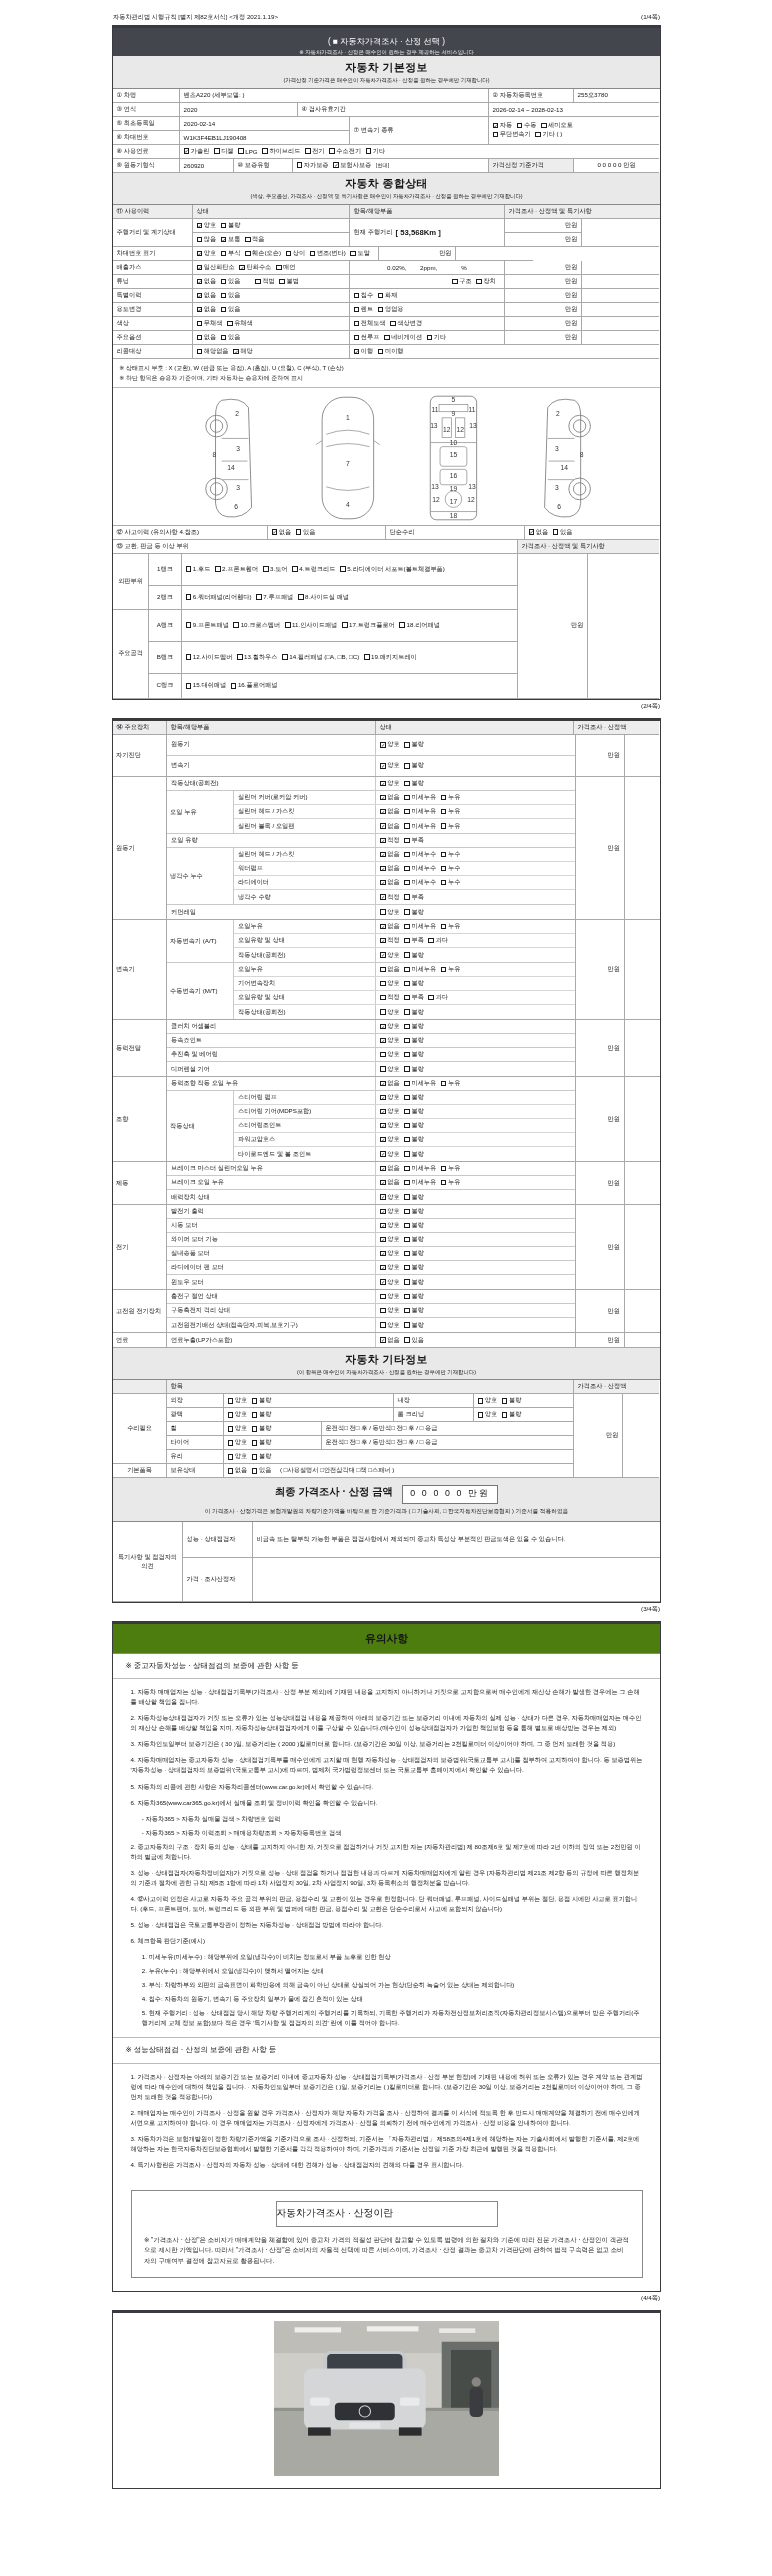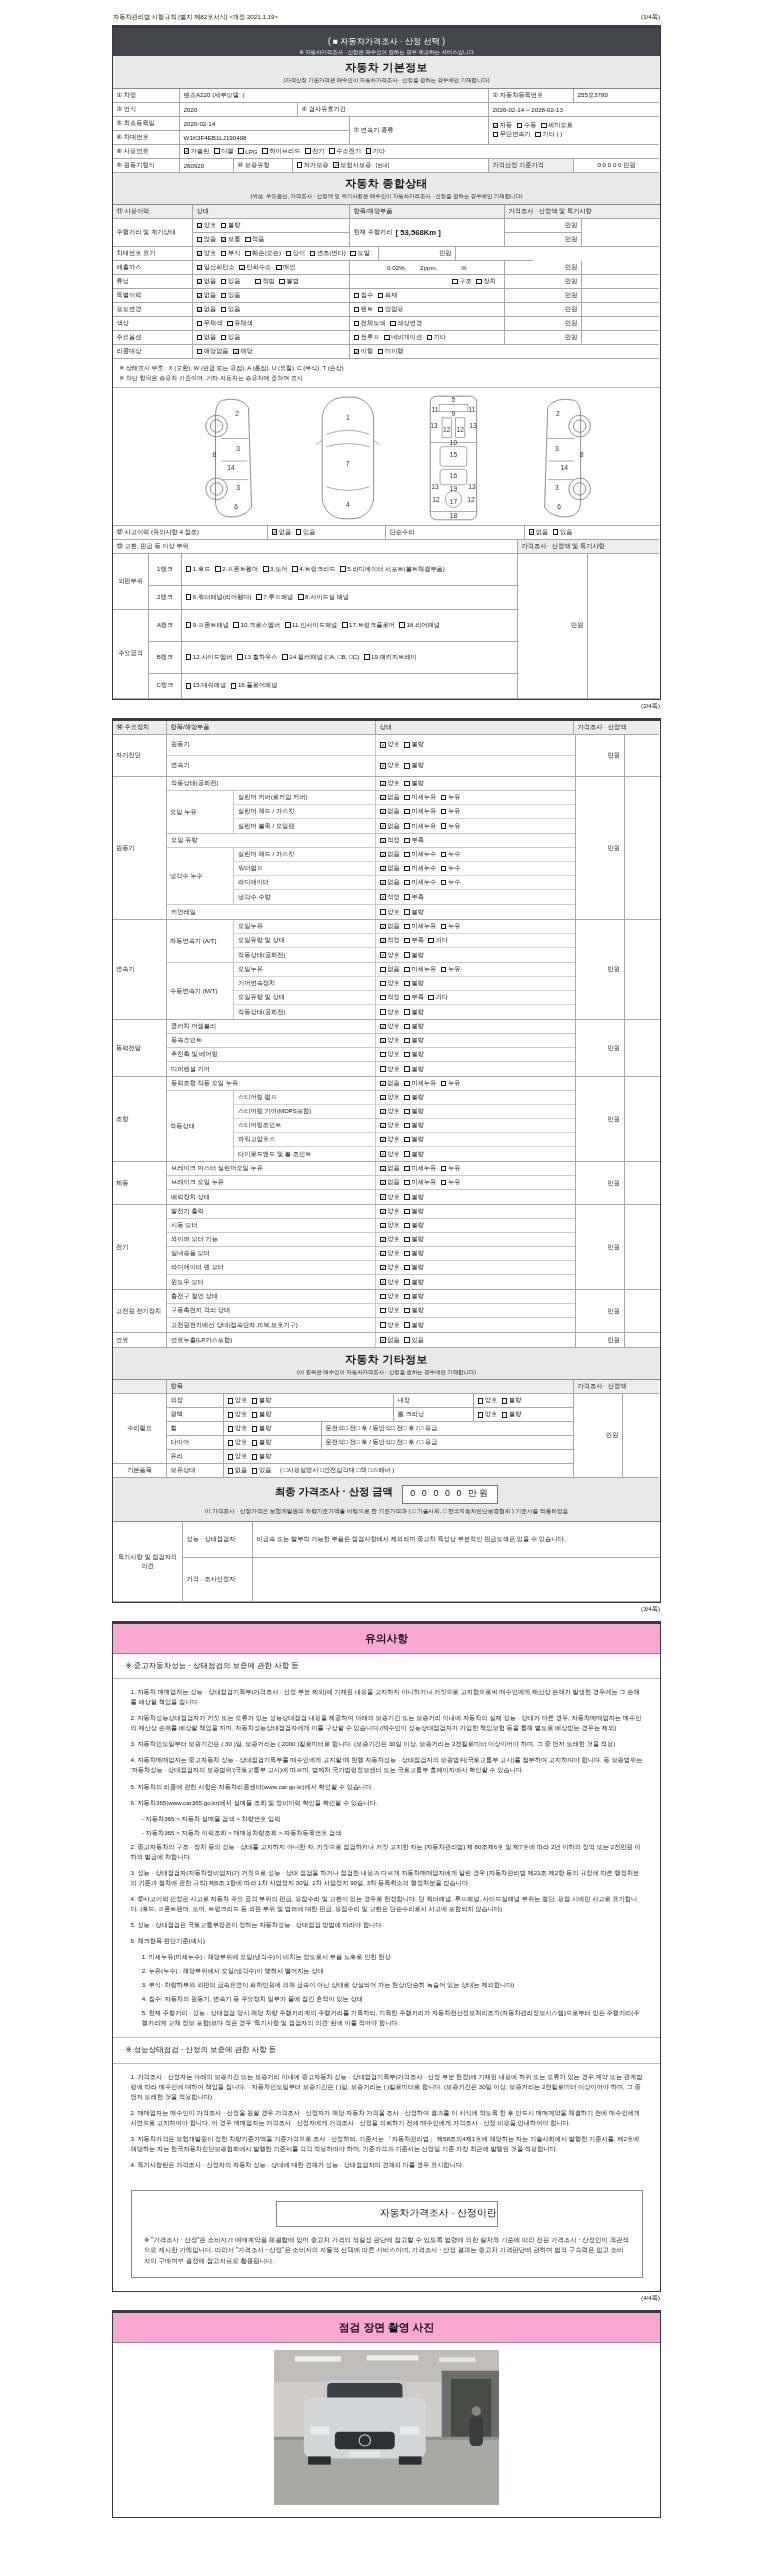--- a/index.html
+++ b/index.html
@@ -66,27 +66,27 @@
   .dstate { width:198px; display:flex; align-items:center; padding:1px 4.1px; }
   .dprice { width:49px; border-left:0.5px solid #a9a9a9; display:flex; align-items:center; justify-content:flex-end; padding:1px 4.1px; font-size:6.2px; }
   .dextra { width:36px; border-left:0.5px solid #a9a9a9; }
 
   .finalbox { background:#e9e9e9; border-bottom:0.5px solid #8a8a8a; text-align:center; padding:6.2px 0 5.2px; }
   .finalline { display:flex; justify-content:center; align-items:flex-start; gap:9.3px; }
   .finallabel { font-size:10.3px; font-weight:bold; }
   .finalval { border:0.5px solid #777; background:#fff; font-size:8.8px; letter-spacing:2.1px; padding:2.6px 7.2px; }
   .finalnote { font-size:5.7px; margin-top:4.1px; }
 
-  .noticetitle { background:#f9a8d4; border-bottom:0.5px solid #8a8a8a; text-align:center; font-size:10.8px; font-weight:bold; padding:7.2px 0; }
+  .noticetitle { background:#4d7c0f; border-bottom:0.5px solid #8a8a8a; text-align:center; font-size:10.8px; font-weight:bold; padding:7.2px 0; }
   .nsec { border-bottom:0.5px solid #bbb; padding:7.2px 12.4px; font-size:7.5px; }
   .nitems { padding:8.2px 15.5px 5.2px 17.5px; }
   .nitems p { font-size:6.2px; line-height:1.6; margin:0 0 6.2px; }
   .nitems p.sub { margin-left:11.3px; margin-bottom:4.1px; }
   .meanwrap { border:0.5px solid #888; margin:9.3px 17.5px 13.4px; padding:9.3px 12.4px 10.3px; }
-  .meantitle { border:0.5px solid #888; width:222px; margin:0 auto; text-align:right; font-size:9.8px; padding:5.7px 0; }
+  .meantitle { border:0.5px solid #888; width:222px; margin:0 auto; text-align:left; font-size:9.8px; padding:5.7px 0; }
   .meantext { margin-top:7.7px; font-size:6.4px; line-height:1.65; }
 
   .photosec { text-align:center; padding:7.2px 0 5.2px; }
   .photosec svg { display:block; margin:0 auto 7.2px; }
 </style>
 </head>
 <body>
 
 <div class="doc">
 
@@ -1605,21 +1605,20 @@
       <p>4.  특기사항란은 가격조사 · 산정자의 자동차 성능 · 상태에 대한 견해가 성능 · 상태점검자의 견해와 다를 경우 표시합니다.</p>
     </div>
     <div class="meanwrap">
       <div class="meantitle">자동차가격조사 · 산정이란</div>
       <div class="meantext">※ "가격조사 · 산정"은 소비자가 매매계약을 체결함에 있어 중고차 가격의 적절성 판단에 참고할 수 있도록 법령에 의한 절차와 기준에 따라 전문 가격조사 · 산정인이 객관적으로 제시한 가액입니다. 따라서 "가격조사 · 산정"은 소비자의 자율적 선택에 따른 서비스이며, 가격조사 · 산정 결과는 중고차 가격판단에 관하여 법적 구속력은 없고 소비자의 구매여부 결정에 참고자료로 활용됩니다.</div>
     </div>
   </div>
   <div class="pagemark">(4/4쪽)</div>
 
   <div class="page">
-    <div class="noticetitle">점검 장면 촬영 사진</div>
     <div class="photosec">
 
       <svg width="225" height="155" viewBox="0 0 436 300">
         <rect width="436" height="300" fill="#cfcdc8"></rect>
         <rect width="436" height="62" fill="#bfbdb8"></rect>
         <rect x="40" y="12" width="90" height="10" fill="#efefec"></rect>
         <rect x="180" y="10" width="100" height="10" fill="#efefec"></rect>
         <rect x="320" y="14" width="70" height="9" fill="#e8e8e4"></rect>
         <rect x="325" y="40" width="111" height="155" fill="#6a6e6a"></rect>
         <rect x="343" y="56" width="78" height="132" fill="#484c48"></rect>

